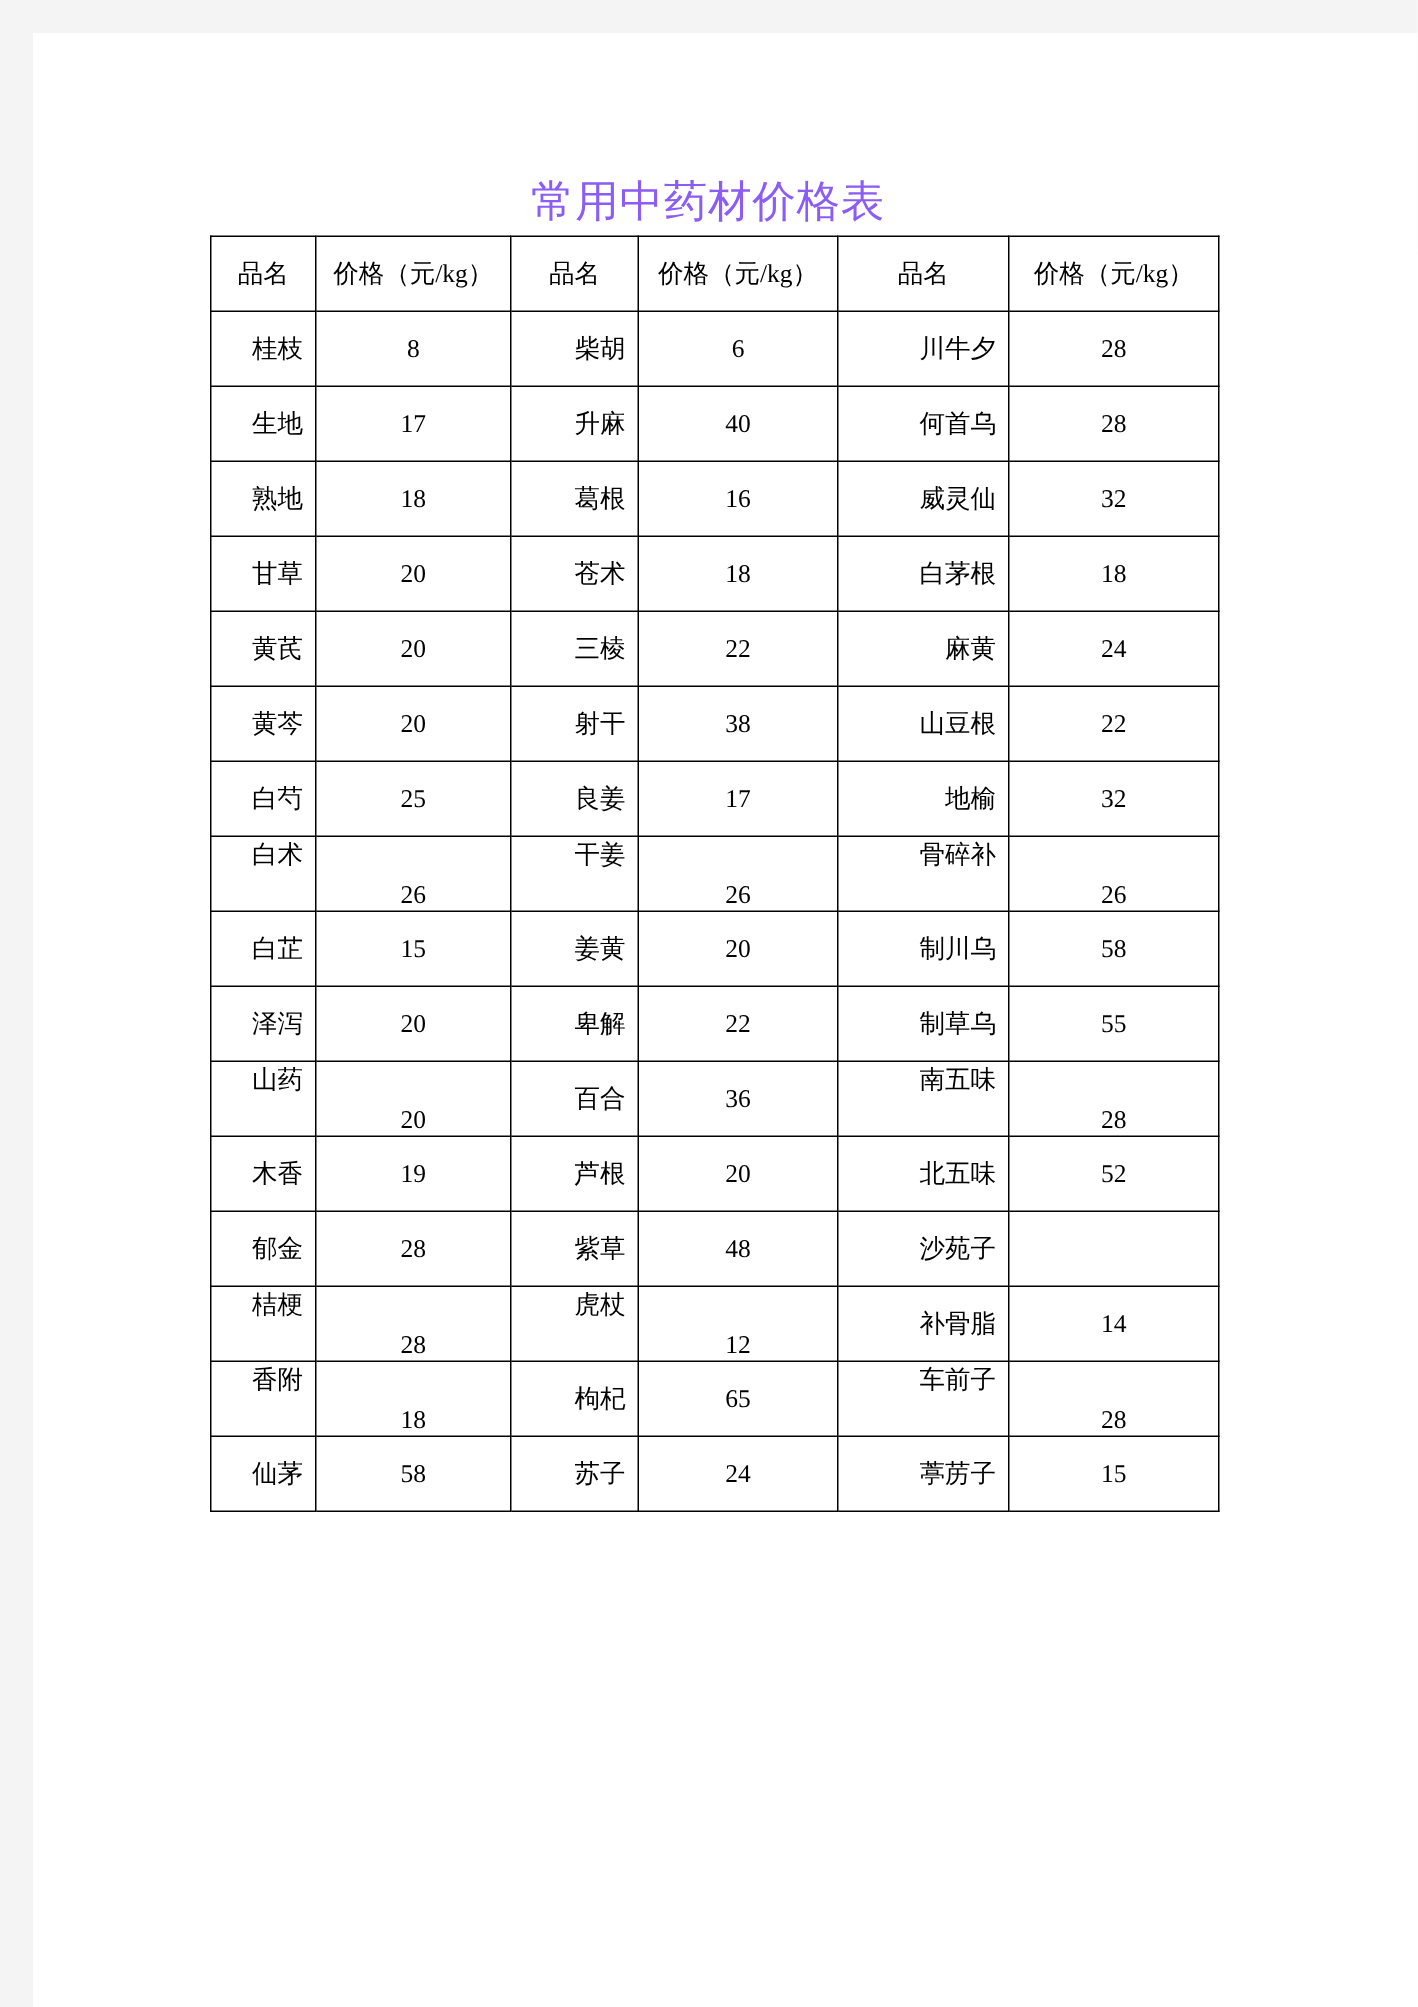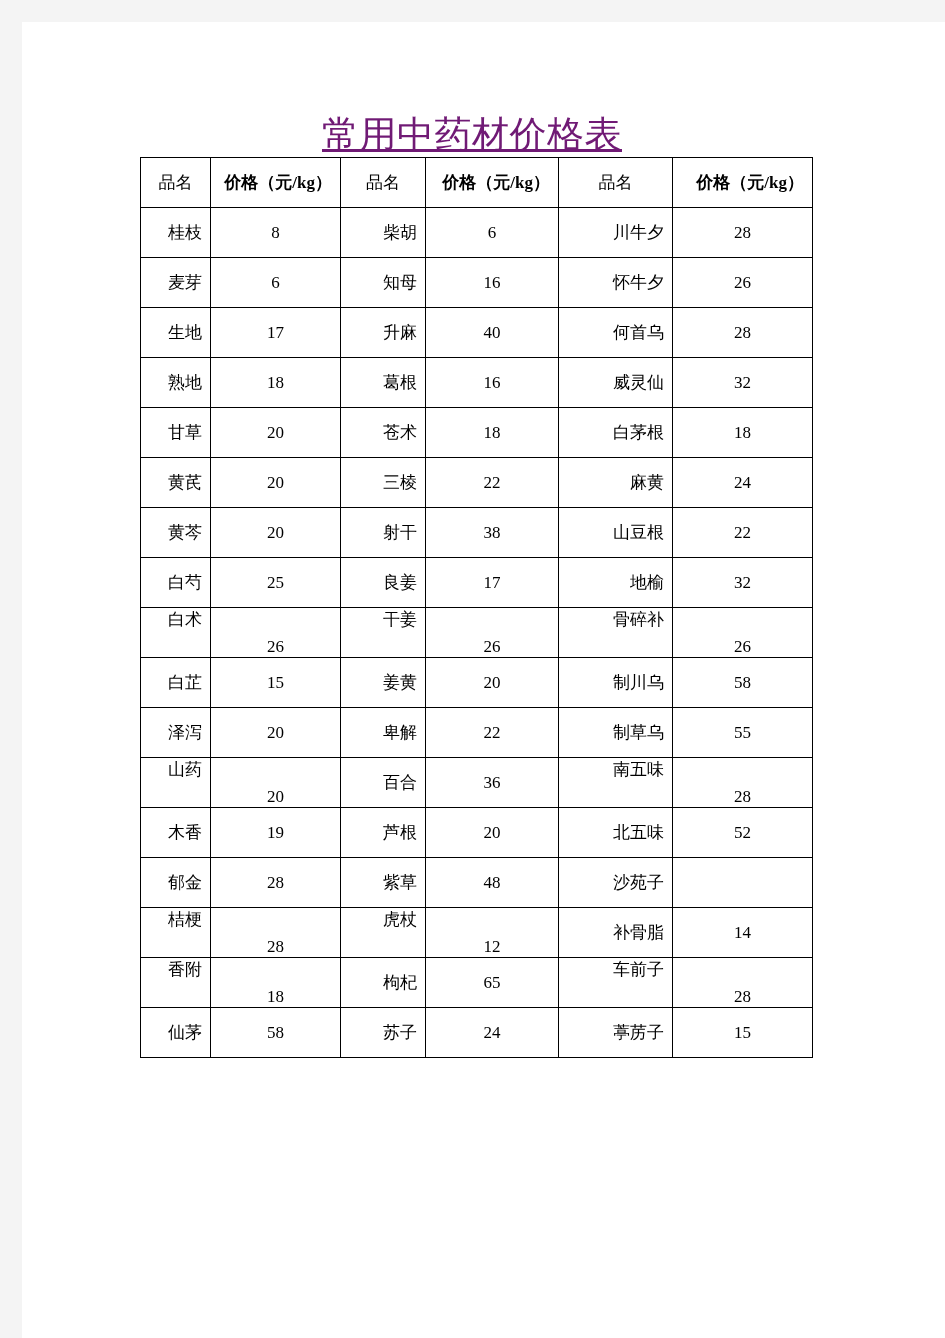--- a/index.html
+++ b/index.html
@@ -21,26 +21,25 @@
     height: 1316px;
     background: #ffffff;
     box-sizing: border-box;
   }
   #doc-title {
     position: absolute;
     left: 0;
     top: 96px;
     width: 900px;
     text-align: center;
-    font-size: 37px;
+    font-size: 29px;
     line-height: 34px;
-    color: #701a75;
+    color: #8b5cf6;
     letter-spacing: 0.5px;
     white-space: nowrap;
-    text-decoration: underline;
   }
   #price-table {
     position: absolute;
     left: 118px;
     top: 135px;
     width: 672px;
     border-collapse: collapse;
     table-layout: fixed;
   }
   #price-table td {
@@ -58,21 +57,21 @@
   col.c-name2  { width: 85px; }
   col.c-price2 { width: 133px; }
   col.c-name3  { width: 114px; }
   col.c-price3 { width: 140px; }
 
   td.name  { text-align: right;   vertical-align: middle; }
   td.price { text-align: center; vertical-align: middle; }
   
   tr.header-row td { font-size: 17px; vertical-align: middle; }
   tr.header-row td.name  { text-align: center; }
-  tr.header-row td.price { text-align: right; font-weight: bold; }
+  tr.header-row td.price { text-align: center; }
   td.bottom { vertical-align: bottom; padding-bottom: 4px; }
   td.name.toptext { vertical-align: top; padding-top: 4px; }
 </style>
 </head>
 <body>
 
 <div id="page">
 
   <div id="doc-title">常用中药材价格表</div>
 
@@ -96,28 +95,20 @@
         </tr>
         <tr>
           <td class="name">桂枝</td>
           <td class="price">8</td>
           <td class="name">柴胡</td>
           <td class="price">6</td>
           <td class="name">川牛夕</td>
           <td class="price">28</td>
         </tr>
         <tr>
-          <td class="name">麦芽</td>
-          <td class="price">6</td>
-          <td class="name">知母</td>
-          <td class="price">16</td>
-          <td class="name">怀牛夕</td>
-          <td class="price">26</td>
-        </tr>
-        <tr>
           <td class="name">生地</td>
           <td class="price">17</td>
           <td class="name">升麻</td>
           <td class="price">40</td>
           <td class="name">何首乌</td>
           <td class="price">28</td>
         </tr>
         <tr>
           <td class="name">熟地</td>
           <td class="price">18</td>

